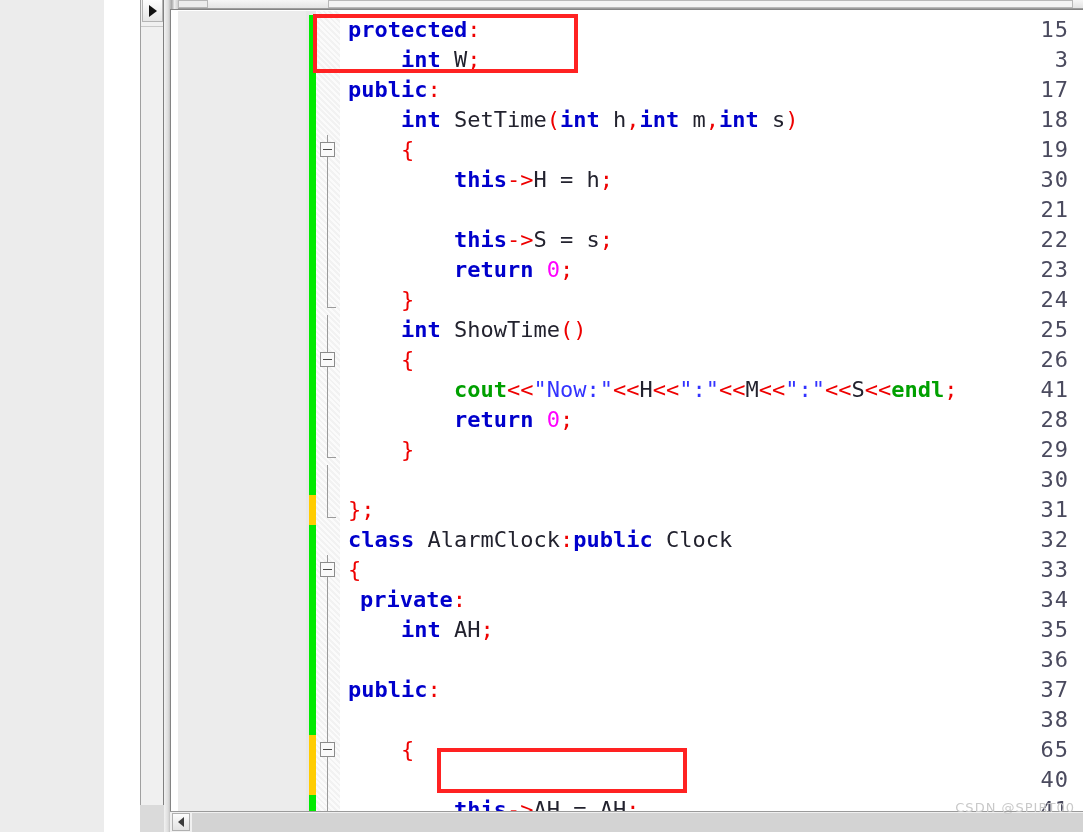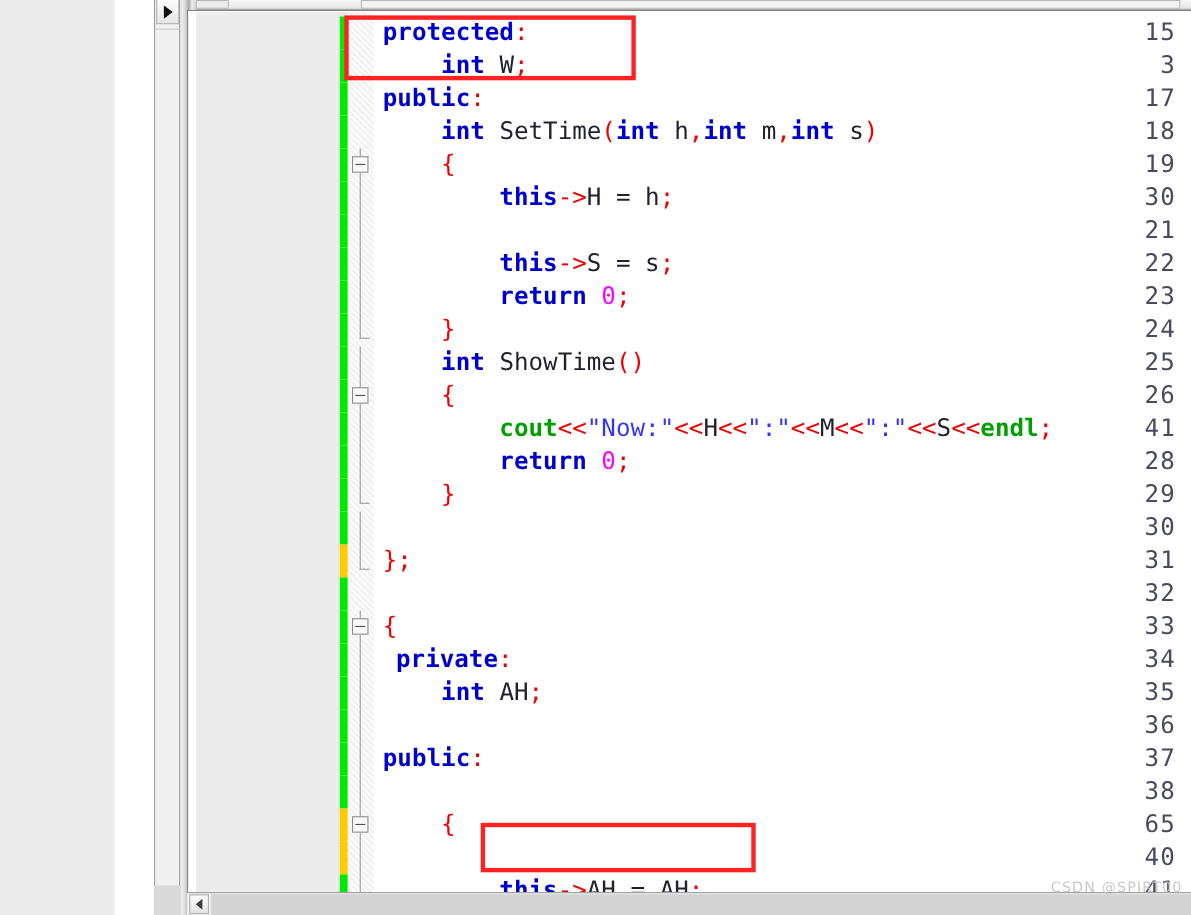--- a/index.html
+++ b/index.html
@@ -226,20 +226,21 @@
         <div class="row" style="top: 484px;">
           <div class="lineno">31</div>
           <div class="chg unsaved" style="left: 131px;"></div>
           <div class="foldend-v" style="left: 149px;"></div>
           <div class="foldend" style="left: 149px;"></div>
           <div class="code" style="left: 170px;"><span class="pn">};</span></div>
         </div>
         <div class="row" style="top: 514px;">
           <div class="lineno">32</div>
           <div class="chg saved" style="left: 131px;"></div>
+          <div class="code" style="left: 170px;"><span class="kw">class</span><span class="id"> AlarmClock</span><span class="pn">:</span><span class="kw">public</span><span class="id"> Clock</span></div>
         </div>
         <div class="row" style="top: 544px;">
           <div class="lineno">33</div>
           <div class="chg saved" style="left: 131px;"></div>
           <div class="foldline" style="left: 149px;"></div>
           <div class="foldbox" style="left: 142px;"></div>
           <div class="code" style="left: 170px;"><span class="pn">{</span></div>
         </div>
         <div class="row" style="top: 574px;">
           <div class="lineno">34</div>

